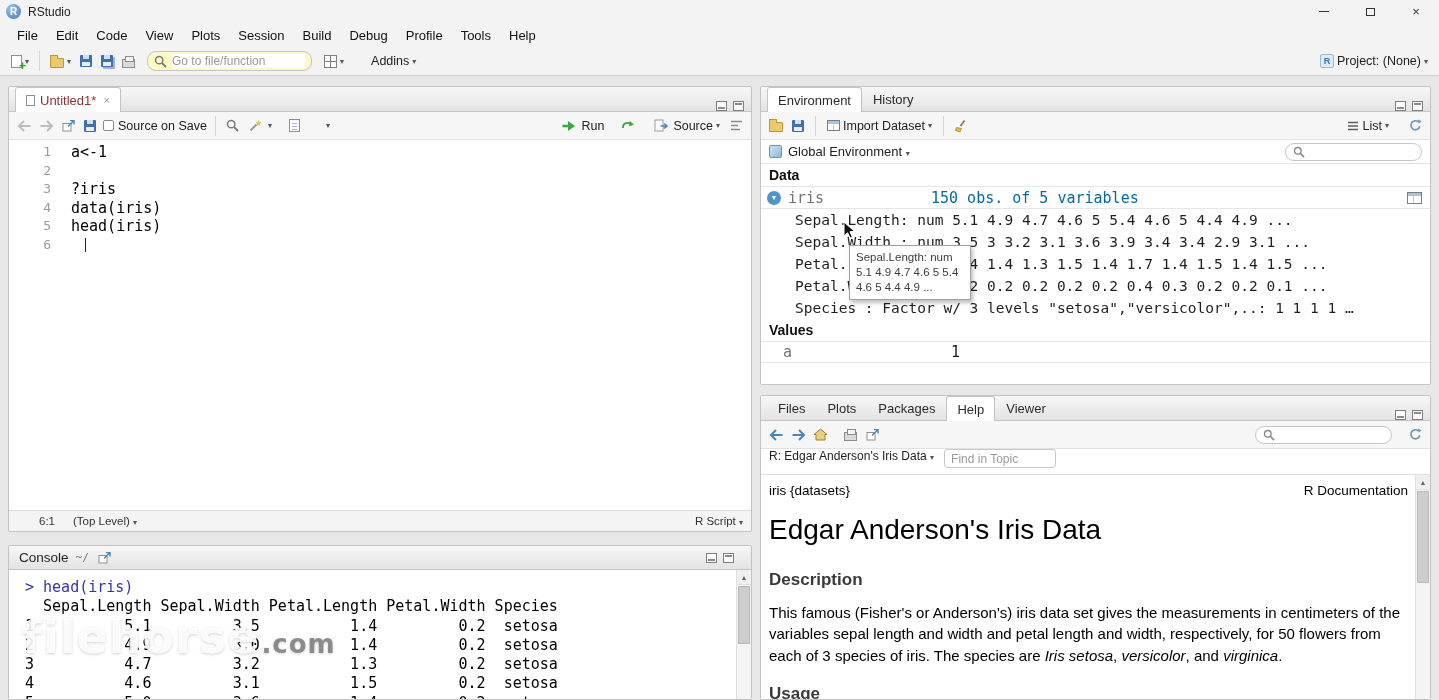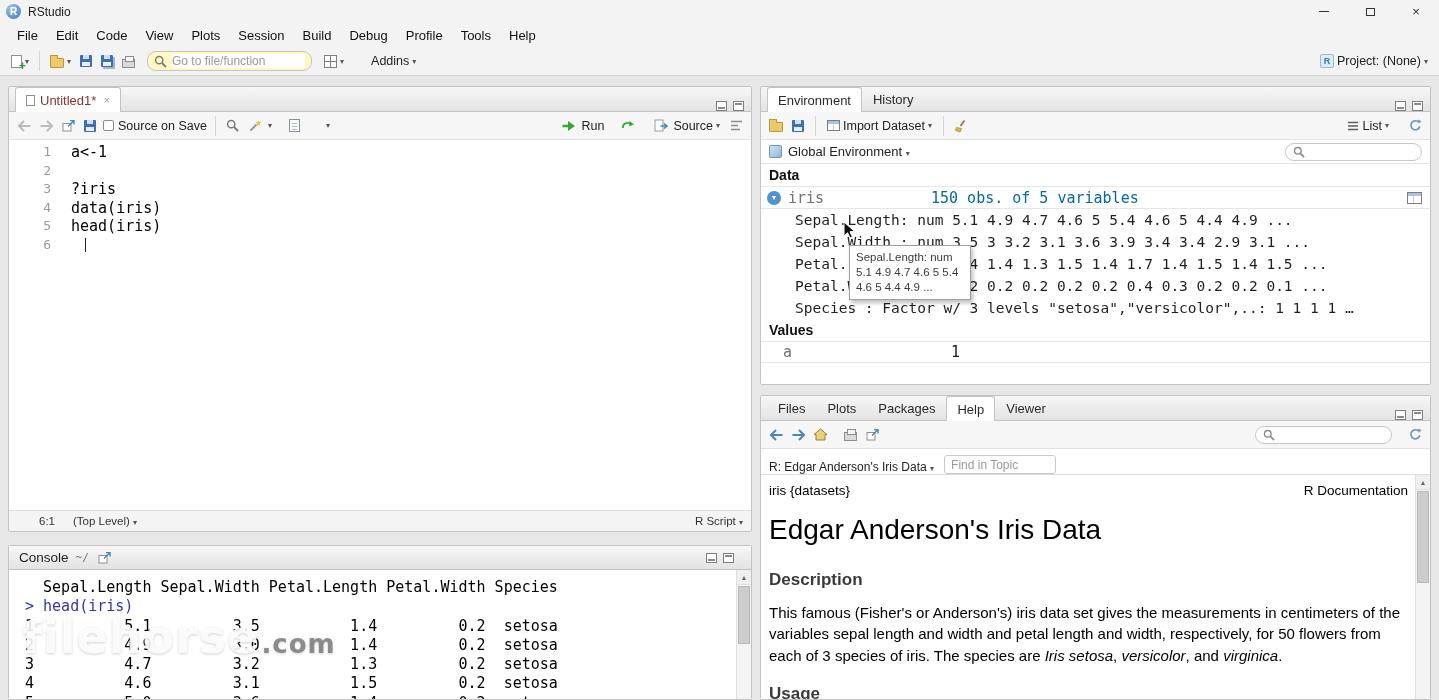--- a/index.html
+++ b/index.html
@@ -125,21 +125,21 @@
                font-size:14.5px; color:#1f1f1f; white-space:pre; overflow:hidden; }
   .env-val-row { height:22px; display:flex; align-items:center; padding-left:22px; position:relative;
                  border-top:1px solid #e6e6e6; border-bottom:1px solid #e6e6e6; }
   .env-val { position:absolute; left:190px; font-family:"DejaVu Sans Mono",monospace; font-size:15px; }
   .env-tooltip { position:absolute; left:88px; top:81px; width:122px; background:#fff; border:1px solid #9f9f9f;
                  box-shadow:2px 3px 4px rgba(0,0,0,.25); padding:4px 6px; font-size:11.5px; color:#3c3c3c;
                  line-height:15px; z-index:5; }
 
   
   .help-topic-row { height:26px; flex:none; background:#fff; border-bottom:1px solid #ddd; display:flex;
-                    align-items:flex-end; padding:0 8px; gap:4px; font-size:12px; color:#222; }
+                    align-items:flex-start; padding:0 8px; gap:4px; font-size:12px; color:#222; }
   .find-input { width:112px; height:19px; border:1px solid #c8c8c8; border-radius:3px; font-size:12px;
                 padding:0 6px; color:#333; margin-left:6px; }
   .help-body { flex:1; position:relative; background:#fff; overflow:hidden; padding:0 22px 0 8px; }
   .doc-head { display:flex; justify-content:space-between; margin-top:8px; font-size:13.5px; color:#000; }
   .doc-title { margin-top:16px; font-size:28px; font-weight:normal; color:#000; }
   .doc-h3 { margin-top:24px; font-size:17px; font-weight:bold; color:#3a3a3a; }
   .doc-p { margin-top:12px; max-width:648px; font-size:15px; line-height:1.42; color:#000; }
   .it { font-style:italic; }
 
   
@@ -354,22 +354,22 @@
           <rect x="1" y="3.5" width="8" height="7.5" fill="#fff" stroke="#909090"></rect>
           <path d="M6 6.5 L11.5 1 M8 0.5 H12 V4.5" fill="none" stroke="#4a86b8" stroke-width="1.4"></path>
         </svg>
       </span>
     <div class="pane-ctrls">
       <span class="pm min"></span>
       <span class="pm max"></span>
     </div>
   </div>
   <div class="console-body">
+    <div class="console-line cin">&gt; head(iris)</div>
     <div class="console-line">  Sepal.Length Sepal.Width Petal.Length Petal.Width Species</div>
-    <div class="console-line cin">&gt; head(iris)</div>
     <div class="console-line">1          5.1         3.5          1.4         0.2  setosa</div>
     <div class="console-line">2          4.9         3.0          1.4         0.2  setosa</div>
     <div class="console-line">3          4.7         3.2          1.3         0.2  setosa</div>
     <div class="console-line">4          4.6         3.1          1.5         0.2  setosa</div>
     <div class="console-line">5          5.0         3.6          1.4         0.2  setosa</div>
     <div class="vscroll">
       <div class="arr">▲</div>
       <div class="thumb" style="top:16px;height:58px;"></div>
     </div>
   </div>

